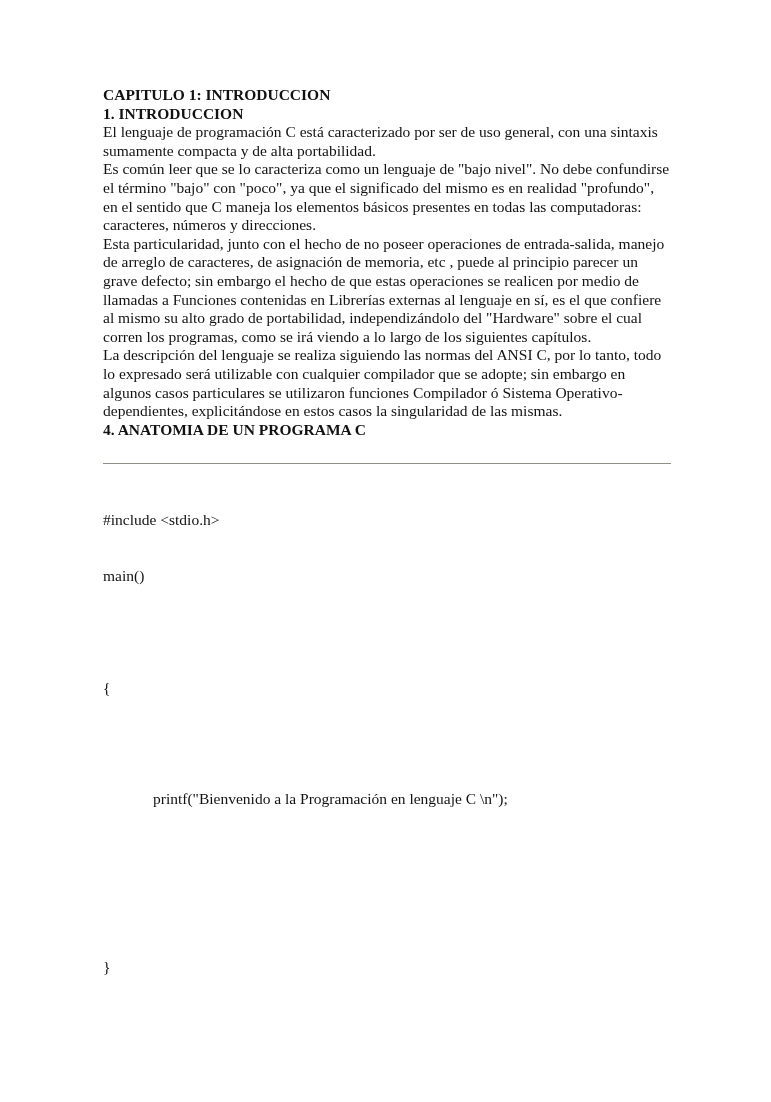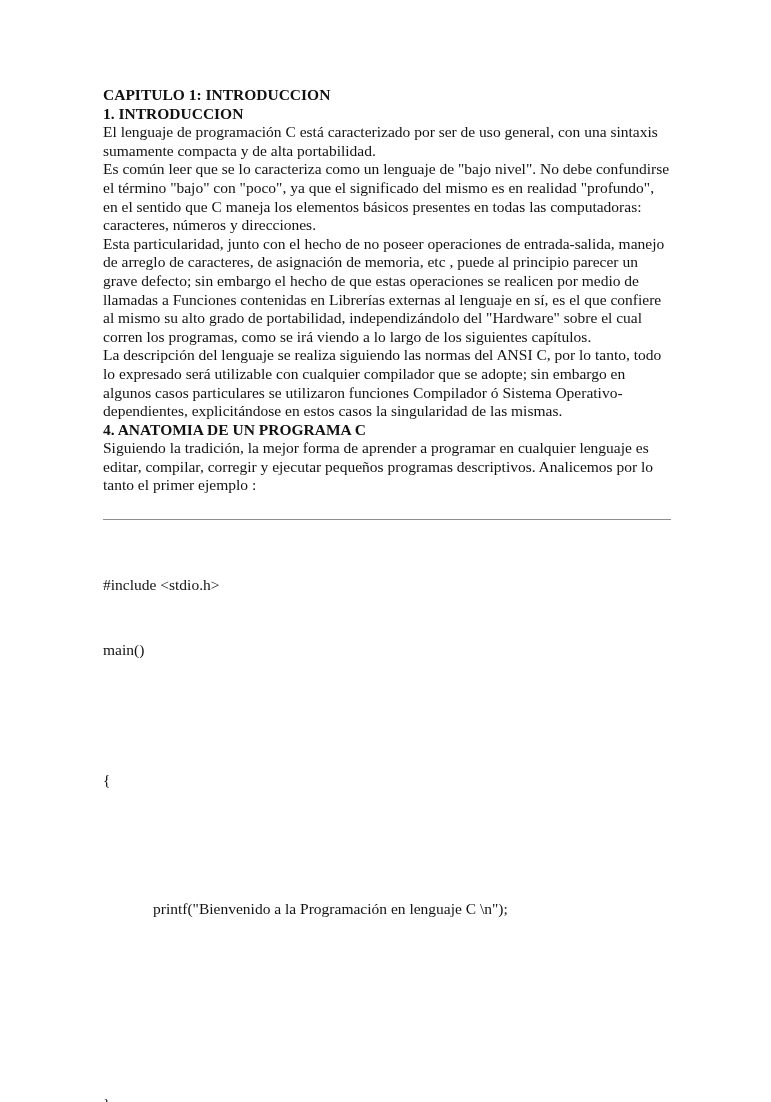--- a/index.html
+++ b/index.html
@@ -44,21 +44,20 @@
   .rule.top {
     height: 1px;
     margin-top: 24px;
     margin-bottom: 10px;
   }
   .code-block {
     white-space: pre;
   }
   .code-line {
     min-height: 18.6px;
-    margin-top: 9px;
   }
   .code-line.indent {
     padding-left: 50px;
   }
 </style>
 </head>
 <body>
 
 <main class="page">
 
@@ -66,21 +65,20 @@
 
   <h2 class="heading-underlined">1. INTRODUCCION</h2>
 
   <p>El lenguaje de programación C está caracterizado por ser de uso general, con una sintaxis sumamente compacta y de alta portabilidad.</p>
   <p>Es común leer que se lo caracteriza como un lenguaje de "bajo nivel". No debe confundirse el término "bajo" con "poco", ya que el significado del mismo es en realidad "profundo", en el sentido que C maneja los elementos básicos presentes en todas las computadoras: caracteres, números y direcciones.</p>
   <p>Esta particularidad, junto con el hecho de no poseer operaciones de entrada-salida, manejo de arreglo de caracteres, de asignación de memoria, etc , puede al principio parecer un grave defecto; sin embargo el hecho de que estas operaciones se realicen por medio de llamadas a Funciones contenidas en Librerías externas al lenguaje en sí, es el que confiere al mismo su alto grado de portabilidad, independizándolo del "Hardware" sobre el cual corren los programas, como se irá viendo a lo largo de los siguientes capítulos.</p>
   <p>La descripción del lenguaje se realiza siguiendo las normas del ANSI C, por lo tanto, todo lo expresado será utilizable con cualquier compilador que se adopte; sin embargo en algunos casos particulares se utilizaron funciones Compilador ó Sistema Operativo-dependientes, explicitándose en estos casos la singularidad de las mismas.</p>
 
   <h2 class="heading-underlined">4. ANATOMIA DE UN PROGRAMA C</h2>
 
-  <p>Siguiendo la tradición, la mejor forma de aprender a programar en cualquier lenguaje es editar, compilar, corregir y ejecutar pequeños programas descriptivos. Analicemos por lo tanto el primer ejemplo :</p>
 
 
   <hr class="rule top">
 
   <div class="code-block">
     <div class="code-line">#include &lt;stdio.h&gt;</div>
     <div class="code-line">main()</div>
     <div class="code-line"></div>
     <div class="code-line">{</div>
     <div class="code-line"></div>

